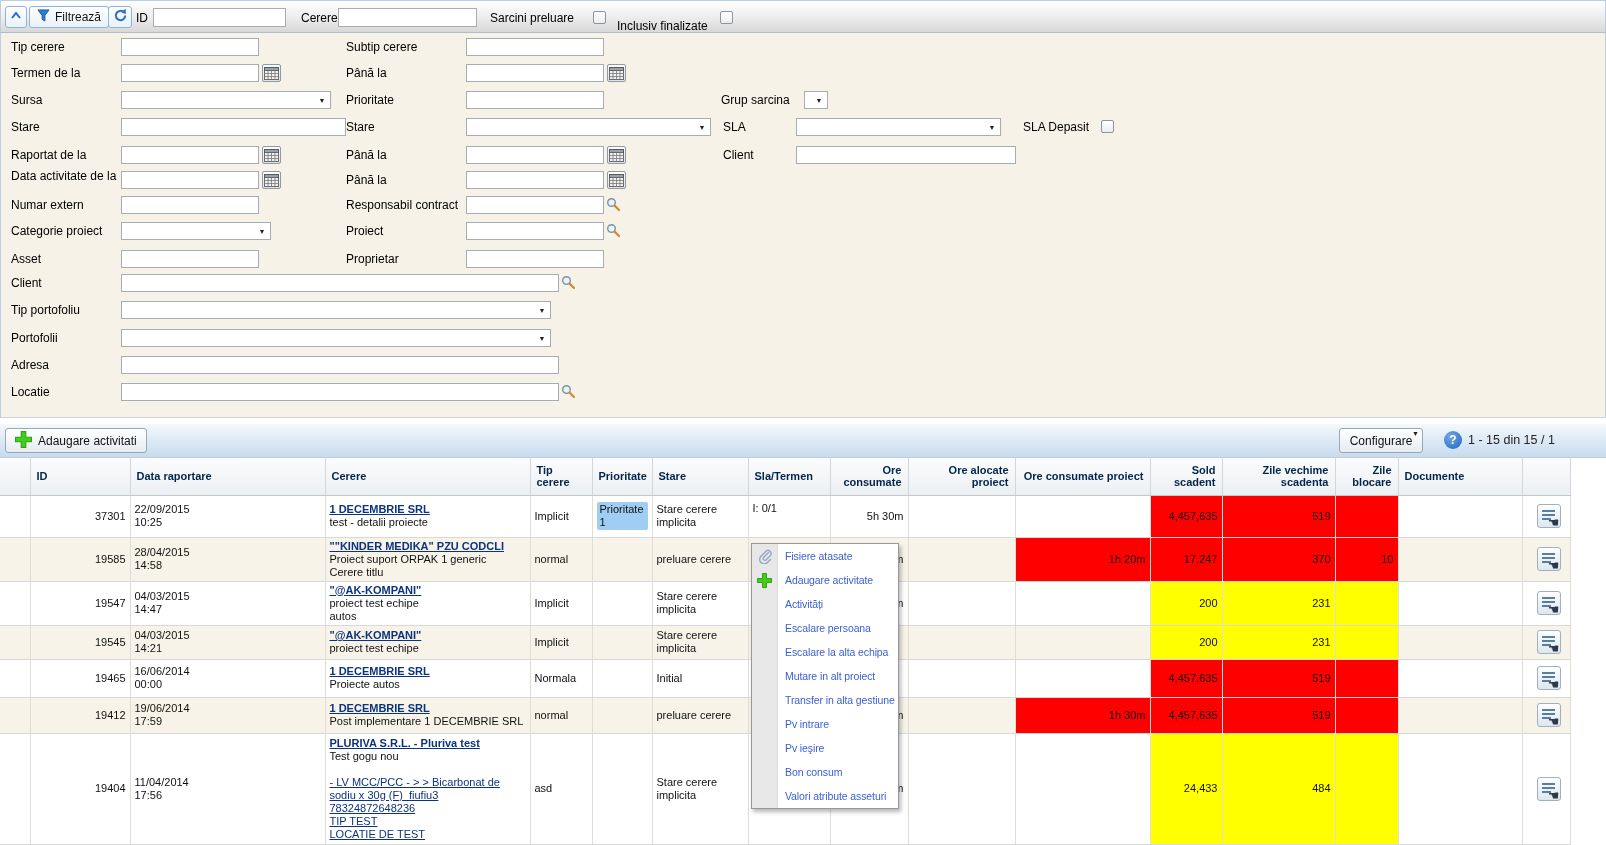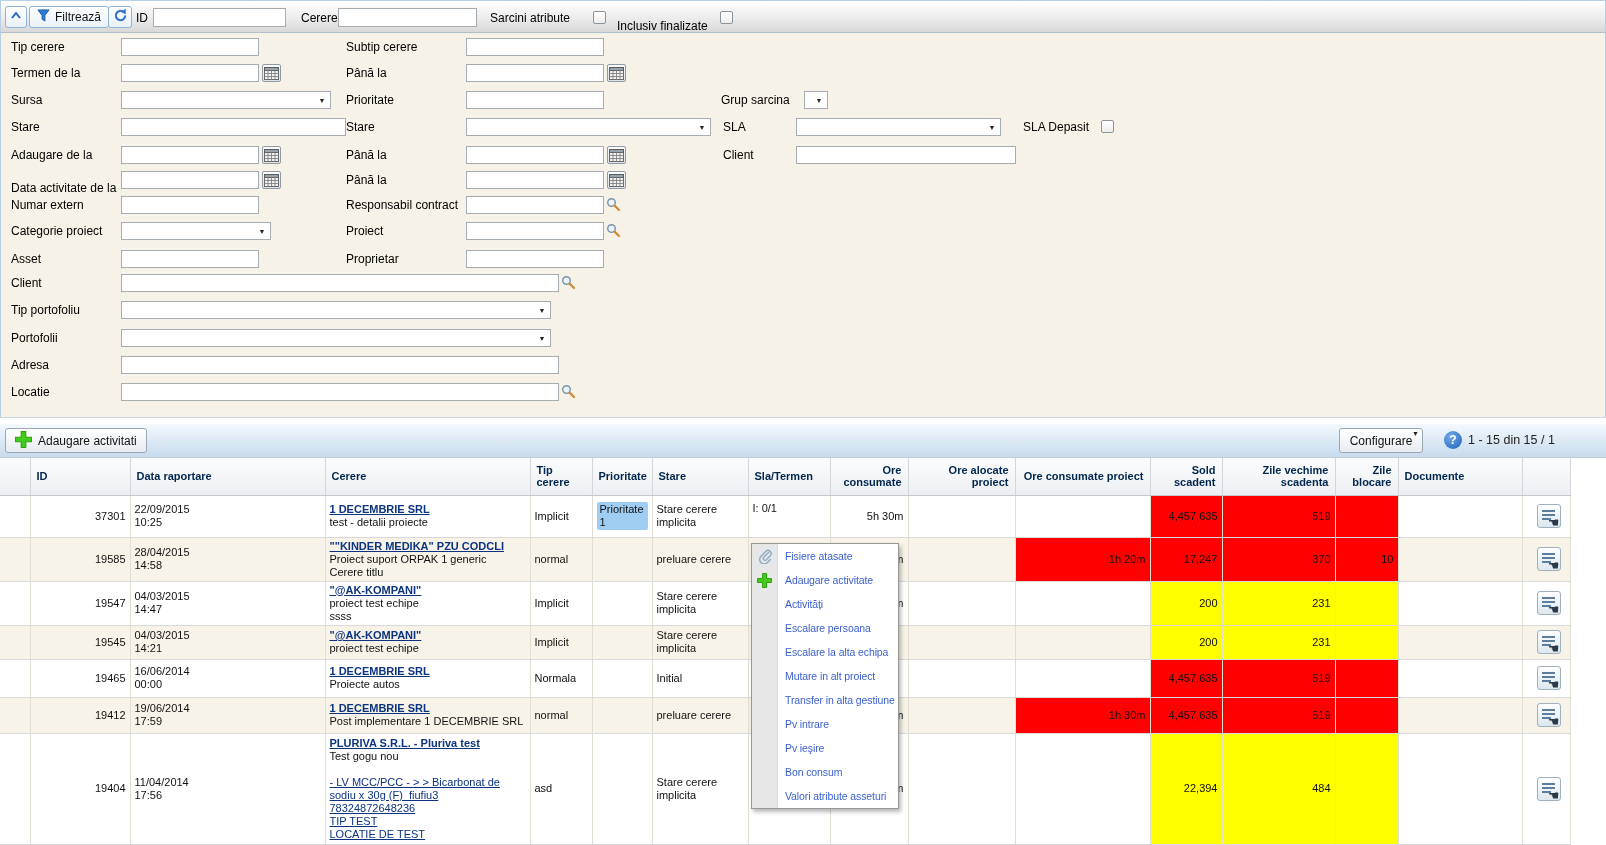--- a/index.html
+++ b/index.html
@@ -156,21 +156,21 @@
       <span><svg width="15" height="15" viewBox="0 0 16 16">
           <path d="M13 8 a5 5 0 1 1 -1.8 -3.8" stroke="#2e71c9" stroke-width="2.2" fill="none"></path>
           <polygon points="13.6,0.8 13.6,6.6 8.4,4.2" fill="#2e71c9"></polygon>
         </svg></span>
     </button>
 
   <span class="tlabel" style="left:135px;top:8px;">ID</span>
   <input class="tinput" style="left: 152px; top: 7px; width: 133px;">
   <span class="tlabel" style="left:300px;top:8px;">Cerere</span>
   <input class="tinput" style="left: 337px; top: 7px; width: 139px;">
-  <span class="tlabel" style="left:489px;top:8px;">Sarcini atribute</span>
+  <span class="tlabel" style="left:489px;top:8px;">Sarcini preluare</span>
   <span class="cb" style="left:592px;top:10px;"></span>
   <span class="tlabel" style="left:616px;top:16px;">Inclusiv finalizate</span>
   <span class="cb" style="left:719px;top:10px;"></span>
 </div>
 
 <div class="filters">
 
   <span class="fl" style="left:10px;top:5px;">Tip cerere</span>
   <input class="fi" style="left: 120px; top: 5px; width: 138px;">
   <span class="fl" style="left:345px;top:5px;">Subtip cerere</span>
@@ -213,42 +213,42 @@
   <span class="fsel" style="left:465px;top:85px;width:245px;">
       <span class="arr">▼</span>
     </span>
   <span class="fl" style="left:722px;top:85px;">SLA</span>
   <span class="fsel" style="left:795px;top:85px;width:205px;">
       <span class="arr">▼</span>
     </span>
   <span class="fl" style="left:1022px;top:85px;">SLA Depasit</span>
   <span class="cb" style="left:1100px;top:87px;"></span>
 
-  <span class="fl" style="left:10px;top:113px;">Adaugare de la</span>
+  <span class="fl" style="left:10px;top:113px;">Raportat de la</span>
   <input class="fi" style="left: 120px; top: 113px; width: 138px;">
   <button class="ibtn" style="left:261px;top:113px;">
       <svg width="15" height="13" viewBox="0 0 17 15">
         <rect x="0.5" y="0.5" width="16" height="14" fill="#f2f2f2" stroke="#555"></rect>
         <rect x="0.5" y="0.5" width="16" height="3.5" fill="#98a2ac" stroke="#555"></rect>
         <path d="M4.5 4 V14.5 M8.5 4 V14.5 M12.5 4 V14.5 M0.5 7.5 H16.5 M0.5 11 H16.5" stroke="#7d7d7d" fill="none"></path>
       </svg>
     </button>
   <span class="fl" style="left:345px;top:113px;">Până la</span>
   <input class="fi" style="left: 465px; top: 113px; width: 138px;">
   <button class="ibtn" style="left:606px;top:113px;">
       <svg width="15" height="13" viewBox="0 0 17 15">
         <rect x="0.5" y="0.5" width="16" height="14" fill="#f2f2f2" stroke="#555"></rect>
         <rect x="0.5" y="0.5" width="16" height="3.5" fill="#98a2ac" stroke="#555"></rect>
         <path d="M4.5 4 V14.5 M8.5 4 V14.5 M12.5 4 V14.5 M0.5 7.5 H16.5 M0.5 11 H16.5" stroke="#7d7d7d" fill="none"></path>
       </svg>
     </button>
   <span class="fl" style="left:722px;top:113px;">Client</span>
   <input class="fi" style="left: 795px; top: 113px; width: 220px;">
 
-  <span class="fl" style="left:10px;top:146px;">Data activitate de la</span>
+  <span class="fl" style="left:10px;top:134px;">Data activitate de la</span>
   <input class="fi" style="left: 120px; top: 138px; width: 138px;">
   <button class="ibtn" style="left:261px;top:138px;">
       <svg width="15" height="13" viewBox="0 0 17 15">
         <rect x="0.5" y="0.5" width="16" height="14" fill="#f2f2f2" stroke="#555"></rect>
         <rect x="0.5" y="0.5" width="16" height="3.5" fill="#98a2ac" stroke="#555"></rect>
         <path d="M4.5 4 V14.5 M8.5 4 V14.5 M12.5 4 V14.5 M0.5 7.5 H16.5 M0.5 11 H16.5" stroke="#7d7d7d" fill="none"></path>
       </svg>
     </button>
   <span class="fl" style="left:345px;top:138px;">Până la</span>
   <input class="fi" style="left: 465px; top: 138px; width: 138px;">
@@ -426,21 +426,21 @@
           </div>
         </td>
       </tr>
       <tr class="odd">
         <td class="c-sel"></td>
         <td class="num">19547</td>
         <td class="c-date">
           <div>04/03/2015</div>
           <div>14:47</div>
         </td>
-        <td class="c-cerere"><a class="title-link">"@AK-KOMPANI"</a><div class="desc">proiect test echipe</div><div class="desc">ssss</div></td>
+        <td class="c-cerere"><a class="title-link">"@AK-KOMPANI"</a><div class="desc">proiect test echipe</div><div class="desc">autos</div></td>
         <td class="c-tip">Implicit</td>
         <td class="c-prio"></td>
         <td class="c-stare">Stare cerere implicita</td>
         <td class="c-sla"></td>
         <td class="num">m</td>
         <td class="num"></td>
         <td class="num"></td>
         <td class="num bg-yellow">200</td>
         <td class="num bg-yellow">231</td>
         <td class="num bg-yellow"></td>
@@ -549,21 +549,21 @@
         <td class="c-tip">asd</td>
         <td class="c-prio"></td>
         <td class="c-stare">Stare cerere implicita</td>
         <td class="c-sla">
           <div>I: 0/1</div>
           <div>R: 0/0</div>
         </td>
         <td class="num">6m</td>
         <td class="num"></td>
         <td class="num"></td>
-        <td class="num bg-yellow">22,394</td>
+        <td class="num bg-yellow">24,433</td>
         <td class="num bg-yellow">484</td>
         <td class="num bg-yellow"></td>
         <td class="c-doc"></td>
         <td class="c-icon">
           <div class="docbtn">
             <div class="dl dl1"></div>
             <div class="dl dl2"></div>
             <div class="dl dl3"></div>
             <span class="hand">☚</span>
           </div>

